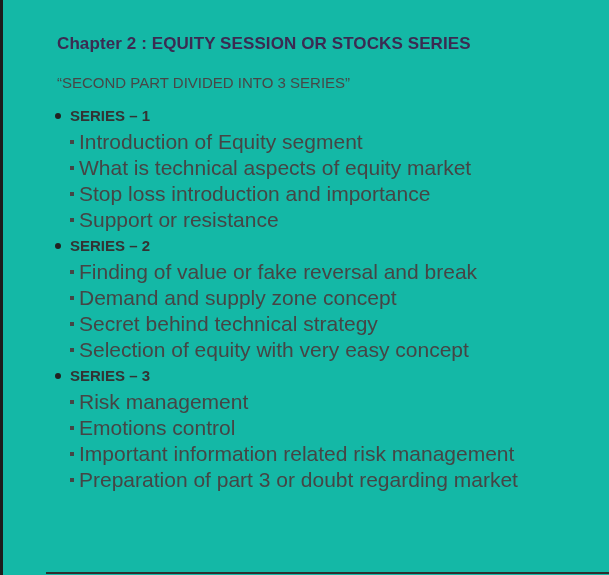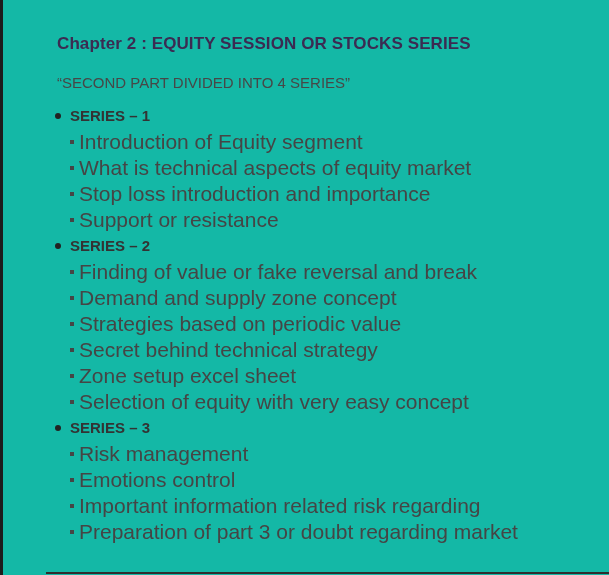--- a/index.html
+++ b/index.html
@@ -105,49 +105,47 @@
 </style>
 </head>
 <body>
 
 <div class="page">
   <div class="left-border"></div>
 
   <div class="content">
     <h1 class="chapter-title">Chapter 2 : EQUITY SESSION OR STOCKS SERIES</h1>
 
-    <p class="subtitle">“SECOND PART DIVIDED INTO 4 SERIES”</p>
+    <p class="subtitle">“SECOND PART DIVIDED INTO 3 SERIES”</p>
 
     <ul class="series-list" id="series-root">
         <li class="series-section">
           <span class="series-heading">SERIES – 1</span>
           <ul class="series-items">
             <li>Introduction of Equity segment</li>
             <li>What is technical aspects of equity market</li>
             <li>Stop loss introduction and importance</li>
             <li>Support or resistance</li>
           </ul>
         </li>
         <li class="series-section">
           <span class="series-heading">SERIES – 2</span>
           <ul class="series-items">
             <li>Finding of value or fake reversal and break</li>
             <li>Demand and supply zone concept</li>
-            <li>Strategies based on periodic value</li>
             <li>Secret behind technical strategy</li>
-            <li>Zone setup excel sheet</li>
             <li>Selection of equity with very easy concept</li>
           </ul>
         </li>
         <li class="series-section">
           <span class="series-heading">SERIES – 3</span>
           <ul class="series-items">
             <li>Risk management</li>
             <li>Emotions control</li>
-            <li>Important information related risk regarding</li>
+            <li>Important information related risk management</li>
             <li>Preparation of part 3 or doubt regarding market</li>
           </ul>
         </li>
       </ul>
   </div>
 
   <div class="bottom-rule"></div>
 </div>
 
 </body></html>

